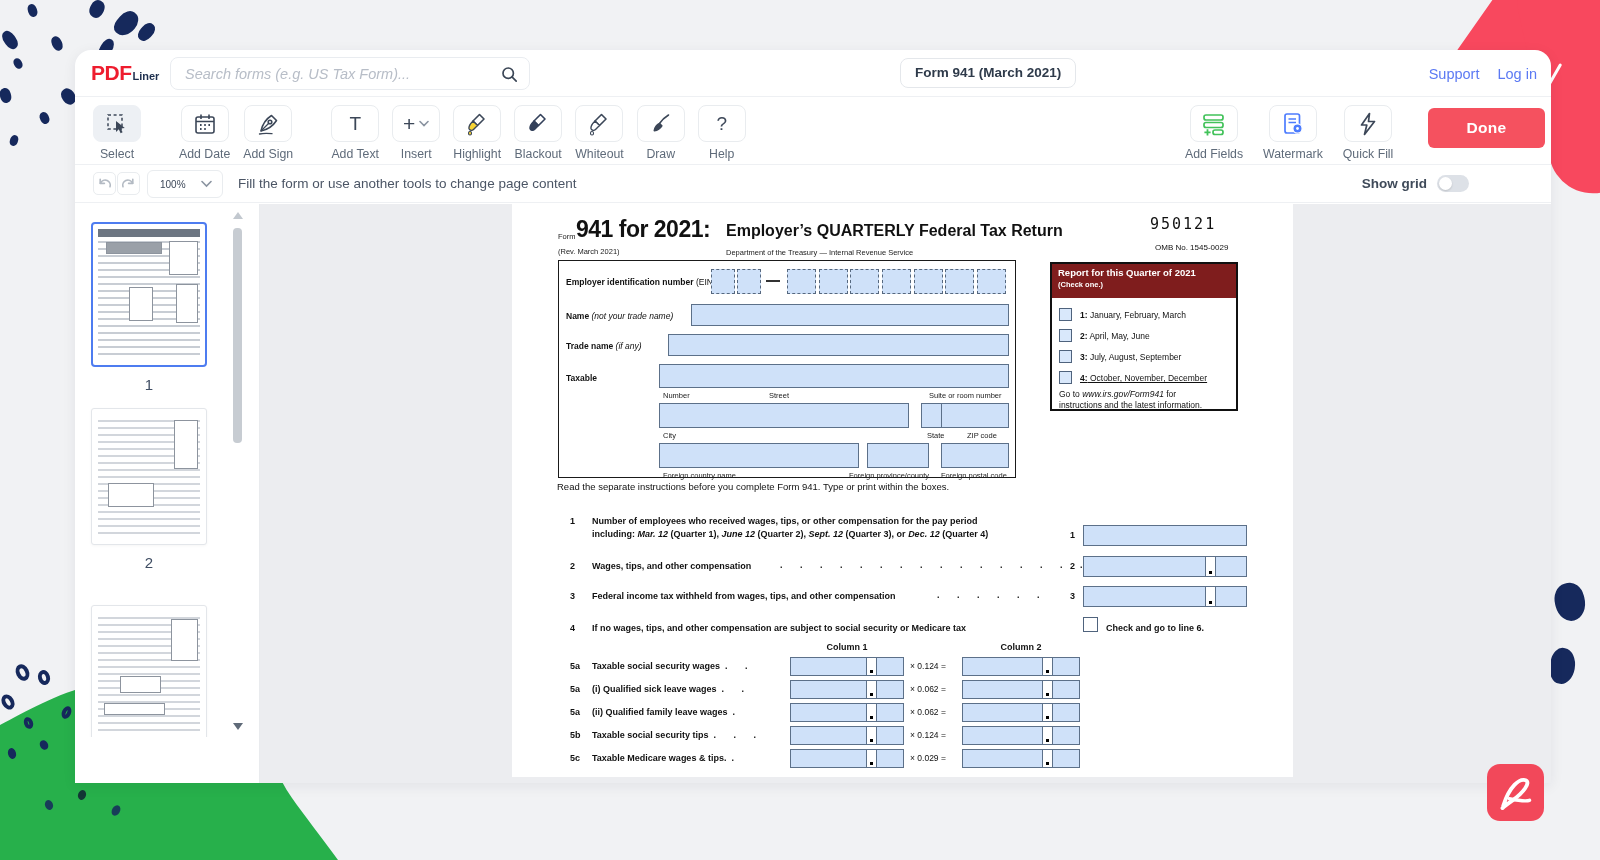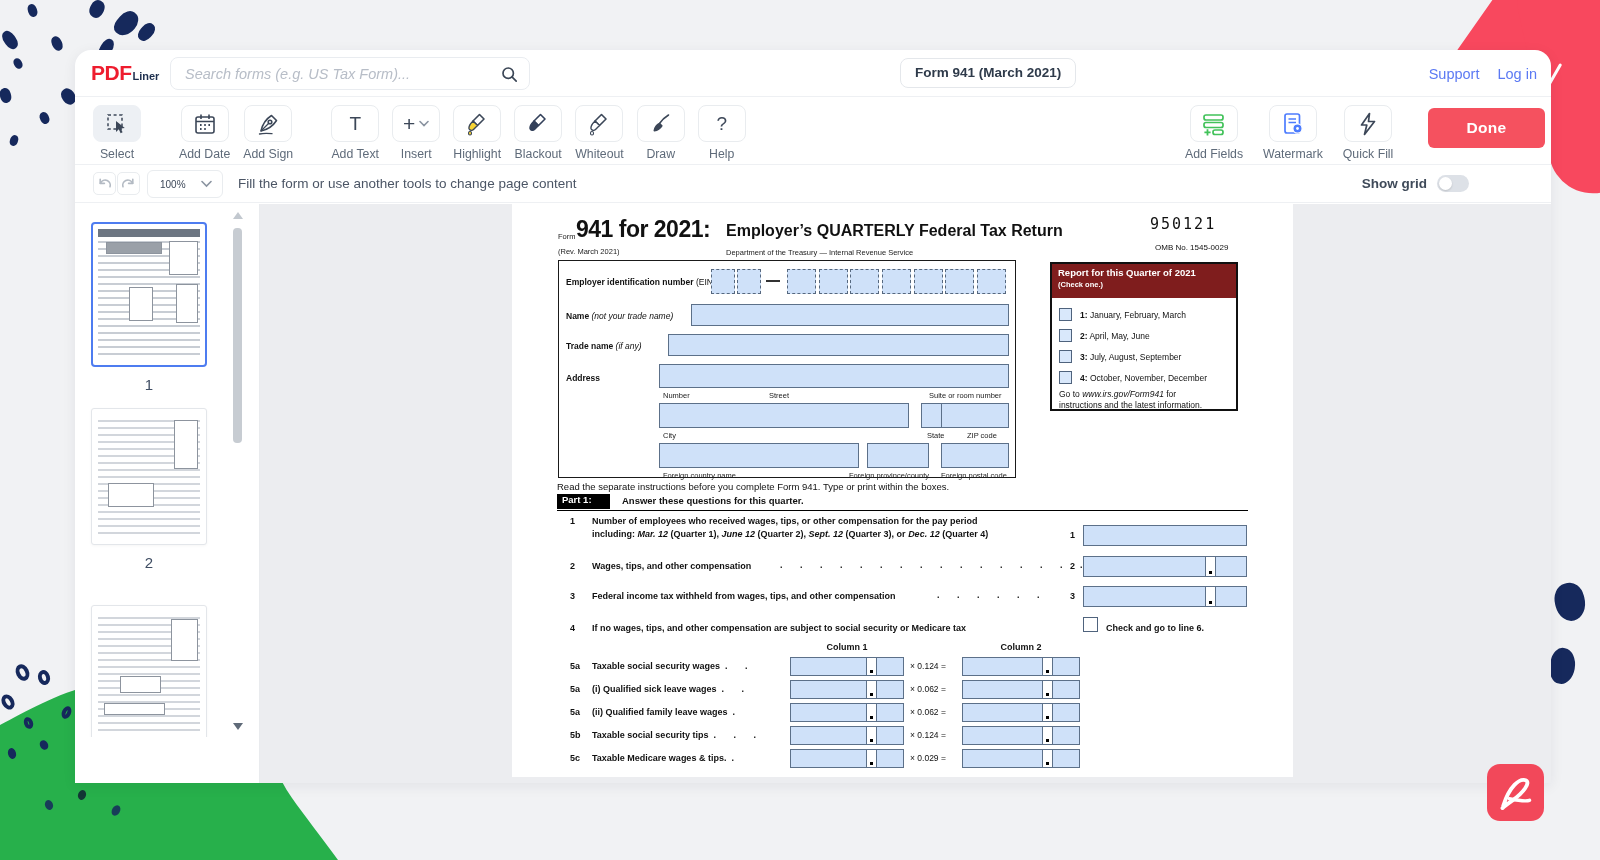--- a/index.html
+++ b/index.html
@@ -383,21 +383,21 @@
           <span class="ebox" style="left:355px;top:8px;"></span>
           <span class="ebox" style="left:386px;top:8px;"></span>
           <span class="ebox" style="left:418px;top:8px;"></span>
 
           <span class="ab f85" style="left:7px;top:50px;"><span class="b">Name</span><span class="i"> (not your trade name)</span></span>
           <span class="fld" style="left:132px;top:43px;width:318px;height:22px;"></span>
 
           <span class="ab f85" style="left:7px;top:80px;"><span class="b">Trade name</span><span class="i"> (if any)</span></span>
           <span class="fld" style="left:109px;top:73px;width:341px;height:22px;"></span>
 
-          <span class="ab f85 b" style="left:7px;top:112px;">Address</span>
+          <span class="ab f85 b" style="left:7px;top:112px;">Taxable</span>
           <span class="fld" style="left:100px;top:103px;width:350px;height:24px;"></span>
           <span class="ab sml" style="left:104px;top:130px;">Number</span>
           <span class="ab sml" style="left:210px;top:130px;">Street</span>
           <span class="ab sml" style="left:370px;top:130px;">Suite or room number</span>
 
           <span class="fld" style="left:100px;top:142px;width:250px;height:25px;"></span>
           <span class="fld" style="left:362px;top:142px;width:48px;height:25px;"></span>
           <span class="fld" style="left:382px;top:142px;width:68px;height:25px;left:382px;"></span>
           <span class="ab sml" style="left:104px;top:170px;">City</span>
           <span class="ab sml" style="left:368px;top:170px;">State</span>
@@ -416,30 +416,26 @@
             <div class="b" style="font-size:9.5px;">Report for this Quarter of 2021</div>
             <div class="b" style="font-size:7.5px;margin-top:2px;">(Check one.)</div>
           </div>
           <span class="qcb" style="left:7px;top:44px;"></span>
           <span class="ab f85" style="left:28px;top:46px;"><span class="b">1:</span><span> January, February, March</span></span>
           <span class="qcb" style="left:7px;top:65px;"></span>
           <span class="ab f85" style="left:28px;top:67px;"><span class="b">2:</span><span> April, May, June</span></span>
           <span class="qcb" style="left:7px;top:86px;"></span>
           <span class="ab f85" style="left:28px;top:88px;"><span class="b">3:</span><span> July, August, September</span></span>
           <span class="qcb" style="left:7px;top:107px;"></span>
-          <span class="ab f85" style="left:28px;top:109px;"><span class="b">4:</span><span> October, November, December</span></span>
+          <span class="ab f85" style="left:28px;top:109px;text-decoration:underline;"><span class="b">4:</span><span> October, November, December</span></span>
           <span class="ab f85" style="left:7px;top:125px;"><span>Go to </span><span class="i">www.irs.gov/Form941</span><span> for</span></span>
           <span class="ab f85" style="left:7px;top:136px;">instructions and the latest information.</span>
         </div>
 
         <span class="ab" style="left:45px;top:277px;font-size:9.5px;">Read the separate instructions before you complete Form 941. Type or print within the boxes.</span>
-        <div class="ab" style="left:45px;top:290px;width:691px;height:17px;border-bottom:1.5px solid #000;">
-          <span style="position:absolute;left:0;top:0;width:53px;height:15px;background:#000;color:#fff;font-size:9.5px;font-weight:700;padding-left:5px;">Part 1:</span>
-          <span class="b" style="position:absolute;left:65px;top:1px;font-size:9.5px;">Answer these questions for this quarter.</span>
-        </div>
 
         <span class="ab b f9" style="left:58px;top:312px;">1</span>
         <span class="ab b f9" style="left:80px;top:312px;">Number of employees who received wages, tips, or other compensation for the pay period</span>
         <span class="ab b f9" style="left:80px;top:325px;"><span>including: </span><span class="i">Mar. 12</span><span> (Quarter 1), </span><span class="i">June 12</span><span> (Quarter 2), </span><span class="i">Sept. 12</span><span> (Quarter 3), or </span><span class="i">Dec. 12</span><span> (Quarter 4)</span></span>
         <span class="ab b f9" style="left:558px;top:326px;">1</span>
         <span class="fld" style="left:571px;top:321px;width:164px;height:21px;"></span>
 
         <span class="ab b f9" style="left:58px;top:357px;">2</span>
         <span class="ab b f9" style="left:80px;top:357px;">Wages, tips, and other compensation</span>
         <span class="ab f9 dots" style="left:268px;top:356px;">. . . . . . . . . . . . . . . . .</span>

